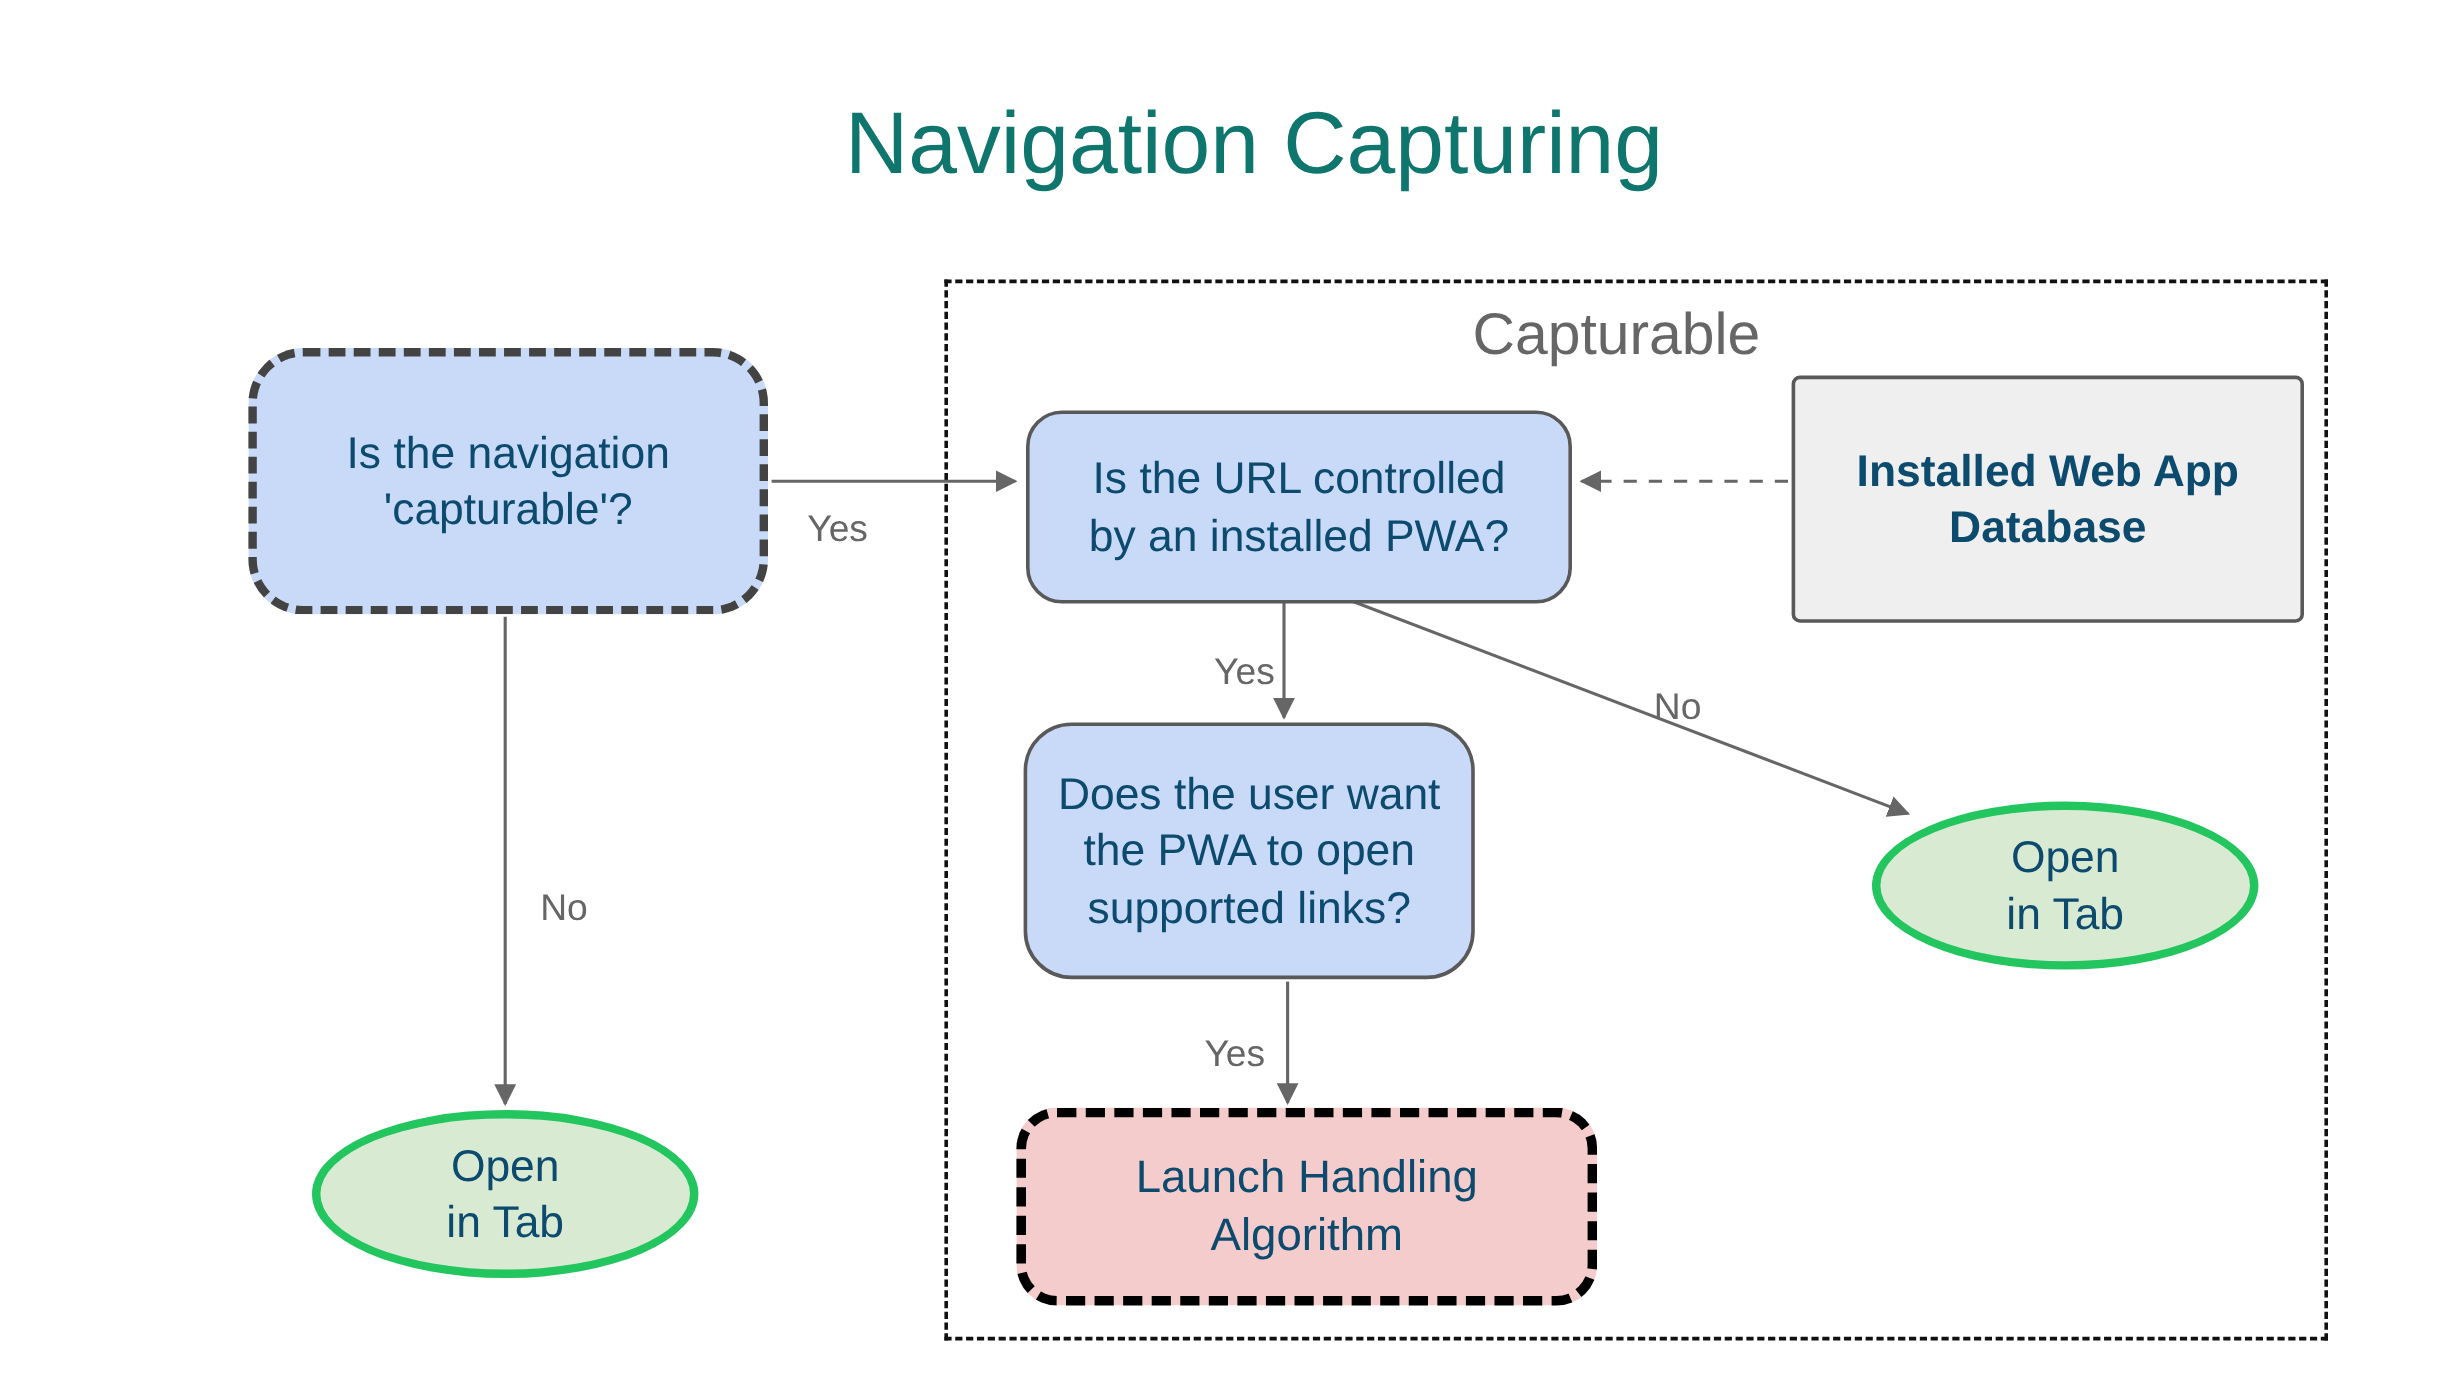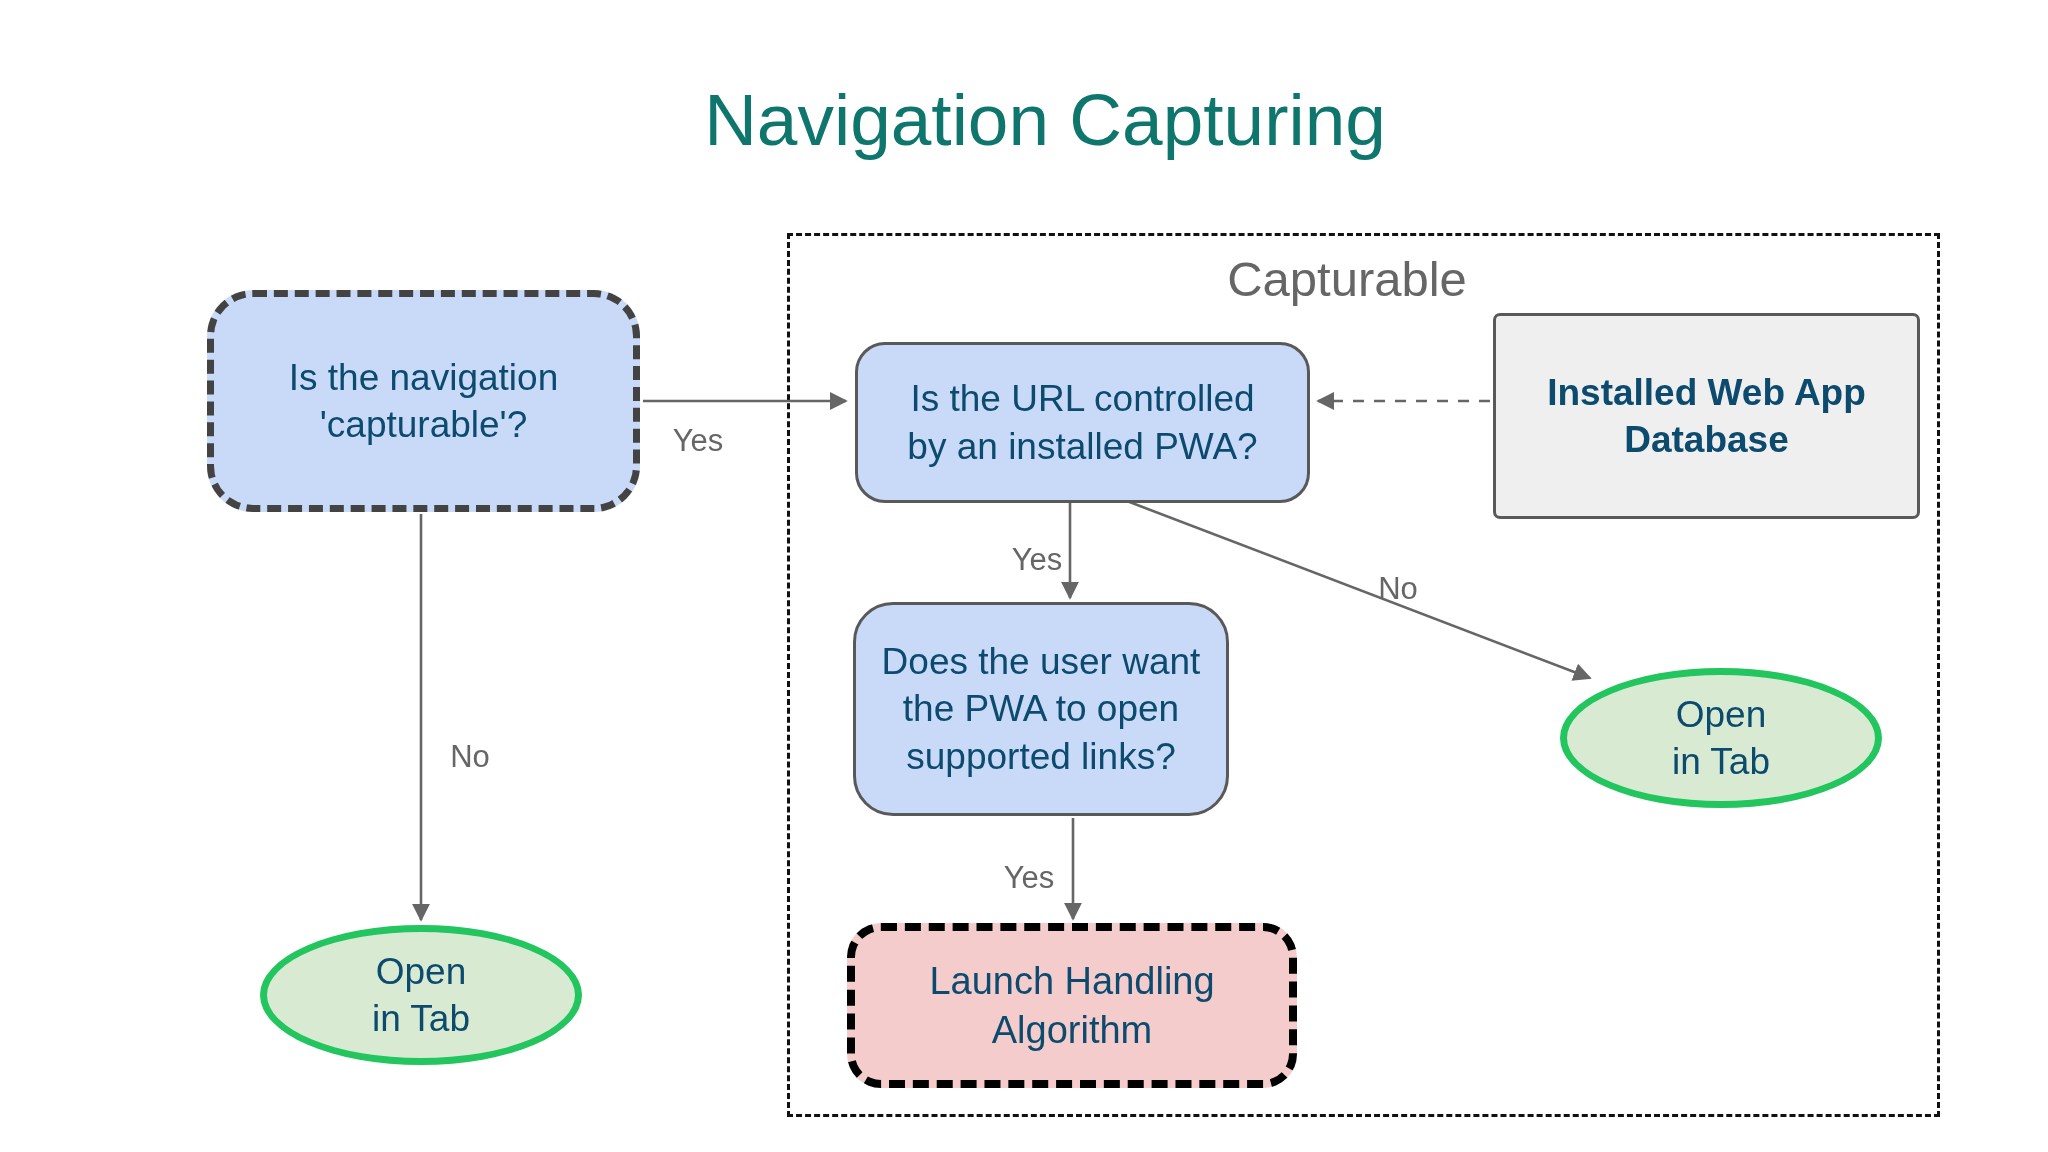--- a/index.html
+++ b/index.html
@@ -76,21 +76,21 @@
     border-radius: 7px;
     font-weight: bold;
   }
   .node-user-want {
     left: 853px; top: 602px; width: 376px; height: 214px;
     background: var(--node-blue, #c9daf8);
     border: 3px solid var(--border-gray, #595959);
     border-radius: 40px;
   }
   .node-launch {
-    left: 847px; top: 923px; width: 450px; height: 165px;
+    left: 847px; top: 923px; width: 484px; height: 165px;
     background: var(--node-pink, #f4cccc);
     border: 8px dashed #000000;
     border-radius: 34px;
     font-size: 38px;
   }
   .node-ellipse {
     background: var(--node-green, #d9ead3);
     border: 7px solid #22c55e;
     border-radius: 50%;
     font-size: 37px;

